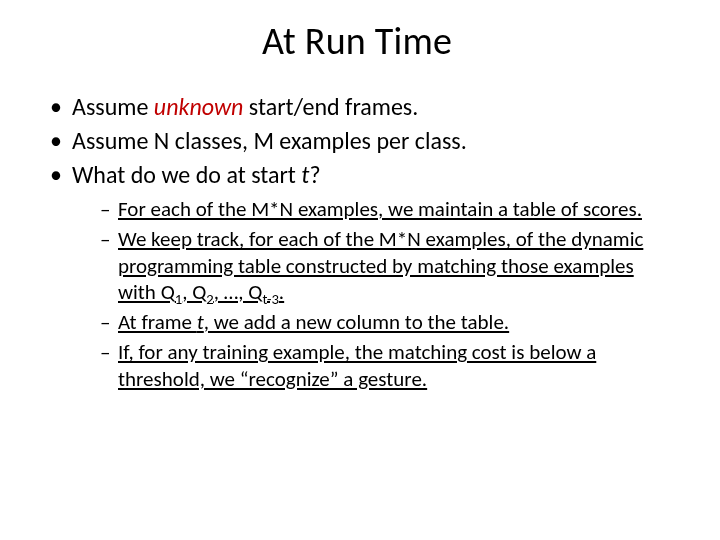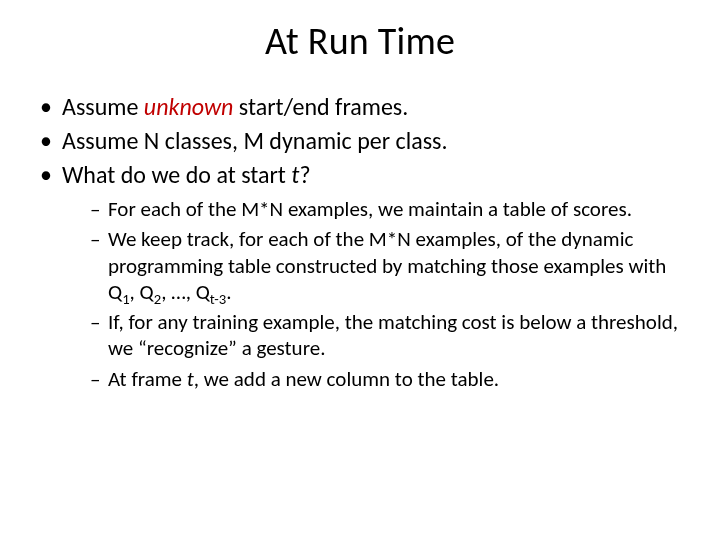--- a/index.html
+++ b/index.html
@@ -8,52 +8,53 @@
     width: 720px;
     height: 540px;
     background: #fff;
     font-family: Calibri, "Segoe UI", Arial, sans-serif;
     color: #000;
   }
   .slide {
     width: 720px;
     height: 418px;
     box-sizing: border-box;
-    padding: 18px 30px 30px 30px;
+    padding: 18px 30px 30px 24px;
   }
   .title {
     text-align: center;
     font-size: 38px;
     font-weight: 400;
     margin: 0 0 28px 0;
     letter-spacing: 0.2px;
   }
   ul.top {
     list-style: none;
     padding: 0 0 0 10px;
-    margin: 0;
+    margin: 16px;
   }
   ul.top > li {
     position: relative;
     padding-left: 22px;
     margin: 0 0 4px 0;
     font-size: 24px;
     line-height: 1.25;
   }
   ul.top > li::before {
     content: "•";
     position: absolute;
     left: 0;
     top: 0;
     font-size: 24px;
   }
   ul.sub {
     list-style: none;
     padding: 0 0 0 28px;
     margin: 6px 0 0 0;
+    text-decoration: underline;
   }
   ul.sub > li {
     position: relative;
     padding-left: 18px;
     margin: 0 0 4px 0;
     font-size: 21px;
     line-height: 1.25;
   }
   ul.sub > li::before {
     content: "–";
@@ -71,32 +72,32 @@
 <div class="slide">
 
   <h1 class="title">At Run Time</h1>
 
   <ul class="top">
 
     <li>
       <span>Assume </span><span class="emph">unknown</span><span> start/end frames.</span>
     </li>
 
-    <li>Assume N classes, M dynamic per class.</li>
+    <li>Assume N classes, M examples per class.</li>
 
     <li>
       <span>What do we do at start </span><span class="ital">t</span><span>?</span>
 
       <ul class="sub">
         <li>For each of the M*N examples, we maintain a table of scores.</li>
         <li>
           <span>We keep track, for each of the M*N examples, of the dynamic programming table constructed by matching those examples with Q</span><span class="sub-num">1</span><span>, Q</span><span class="sub-num">2</span><span>, …, Q</span><span class="sub-num">t-3</span><span>.</span>
         </li>
-        <li>If, for any training example, the matching cost is below a threshold, we “recognize” a gesture.</li>
         <li>
           <span>At frame </span><span class="ital">t</span><span>, we add a new column to the table.</span>
         </li>
+        <li>If, for any training example, the matching cost is below a threshold, we “recognize” a gesture.</li>
       </ul>
     </li>
 
   </ul>
 
 </div>
 
 </body></html>

